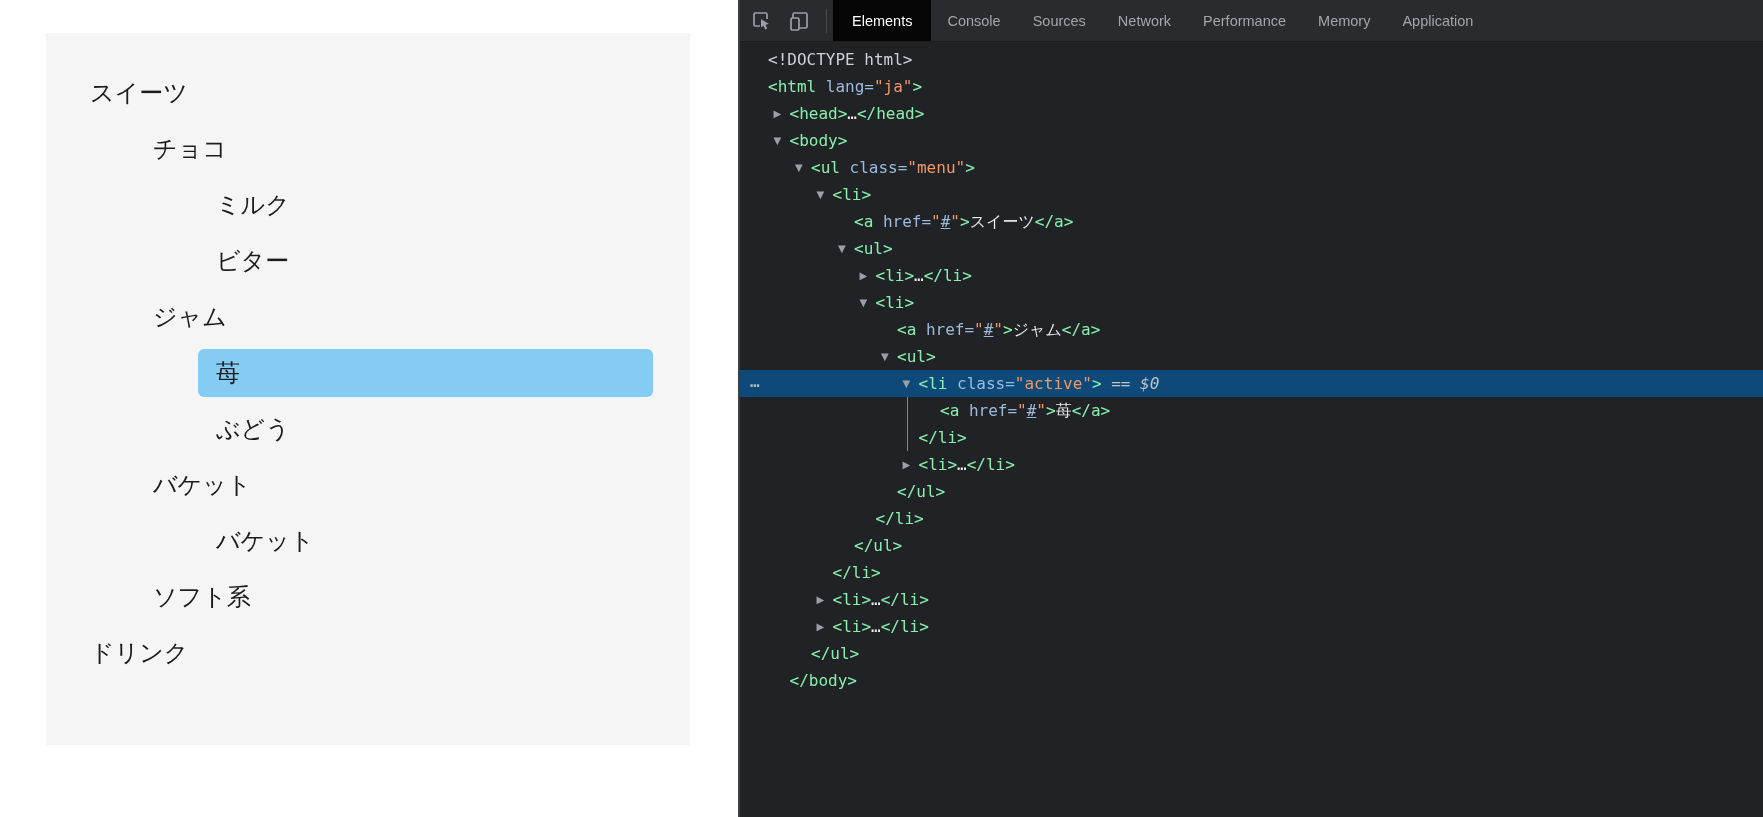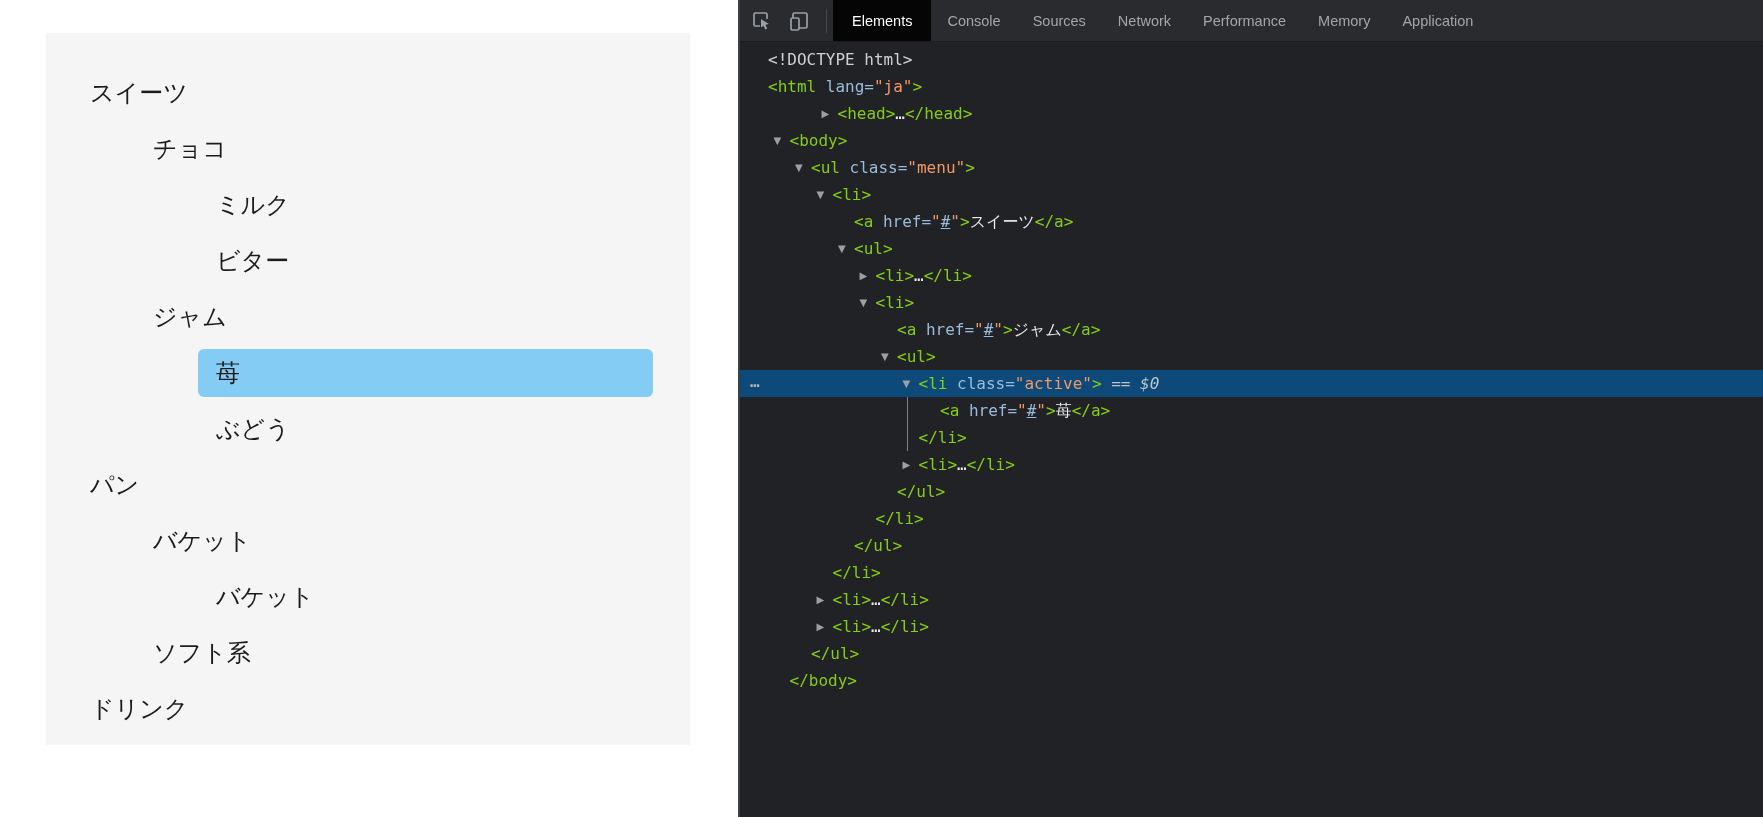--- a/index.html
+++ b/index.html
@@ -32,21 +32,21 @@
   .dt-code { padding-top:4px; font-family:"DejaVu Sans Mono","Liberation Mono", monospace;
              font-size:16px; }
   .code-line { height:27px; line-height:27px; white-space:pre; position:relative; color:#e8eaed; }
   .code-line.sel { background:var(--sel-bg,#0d4a7a); }
   .code-line.guide::before { content:""; position:absolute; left:167px; top:0; bottom:0;
                              width:1px; background:#7d838c; }
   .arw { display:inline-block; width:16px; margin-left:-16px; font-size:10px; color:#9aa0a6;
          vertical-align:2px; font-family:"DejaVu Sans", sans-serif; }
   .gutter-dots { position:absolute; left:10px; top:-2px; color:#aab4bd; font-weight:bold;
                  letter-spacing:1px; }
-  .tk-tag   { color:#84cc16; }
+  .tk-tag   { color:#86efac; }
   .tk-attr  { color:#9bbbdc; }
   .tk-val   { color:#f29766; }
   .tk-link  { color:#9bbbdc; text-decoration:underline; }
   .tk-txt   { color:#e8eaed; }
   .tk-meta  { color:#ced1d6; }
   .tk-marker{ color:#c0c3c7; font-style:italic; }
 </style>
 </head>
 <body>
 
@@ -65,23 +65,20 @@
         <a class="menu-link">ビター</a>
       </div>
       <div class="menu-row" style="margin-left: 89px;">
         <a class="menu-link">ジャム</a>
       </div>
       <div class="menu-row" style="margin-left: 152px;">
         <a class="menu-link active">苺</a>
       </div>
       <div class="menu-row" style="margin-left: 152px;">
         <a class="menu-link">ぶどう</a>
-      </div>
-      <div class="menu-row" style="margin-left: 26px;">
-        <a class="menu-link">パン</a>
       </div>
       <div class="menu-row" style="margin-left: 89px;">
         <a class="menu-link">バケット</a>
       </div>
       <div class="menu-row" style="margin-left: 152px;">
         <a class="menu-link">バケット</a>
       </div>
       <div class="menu-row" style="margin-left: 89px; text-align: center;">
         <a class="menu-link">ソフト系</a>
       </div>
@@ -115,21 +112,21 @@
         <div class="tab">Sources</div>
         <div class="tab">Network</div>
         <div class="tab">Performance</div>
         <div class="tab">Memory</div>
         <div class="tab">Application</div>
       </div>
   </div>
   <div class="dt-code">
       <div class="code-line" style="padding-left: 28px;"><span class="tk-meta">&lt;!DOCTYPE html&gt;</span></div>
       <div class="code-line" style="padding-left: 28px;"><span class="tk-tag">&lt;html</span><span class="tk-attr"> lang=</span><span class="tk-val">"ja"</span><span class="tk-tag">&gt;</span></div>
-      <div class="code-line" style="padding-left: 49.5px; margin-left: 48px;"><span class="arw">▶</span><span class="tk-tag">&lt;head&gt;</span><span class="tk-txt">…</span><span class="tk-tag">&lt;/head&gt;</span></div>
+      <div class="code-line" style="padding-left: 49.5px;"><span class="arw">▶</span><span class="tk-tag">&lt;head&gt;</span><span class="tk-txt">…</span><span class="tk-tag">&lt;/head&gt;</span></div>
       <div class="code-line" style="padding-left: 49.5px;"><span class="arw">▼</span><span class="tk-tag">&lt;body&gt;</span></div>
       <div class="code-line" style="padding-left: 71px;"><span class="arw">▼</span><span class="tk-tag">&lt;ul</span><span class="tk-attr"> class=</span><span class="tk-val">"menu"</span><span class="tk-tag">&gt;</span></div>
       <div class="code-line" style="padding-left: 92.5px;"><span class="arw">▼</span><span class="tk-tag">&lt;li&gt;</span></div>
       <div class="code-line" style="padding-left: 114px;"><span class="tk-tag">&lt;a</span><span class="tk-attr"> href=</span><span class="tk-val">"</span><span class="tk-link">#</span><span class="tk-val">"</span><span class="tk-tag">&gt;</span><span class="tk-txt">スイーツ</span><span class="tk-tag">&lt;/a&gt;</span></div>
       <div class="code-line" style="padding-left: 114px;"><span class="arw">▼</span><span class="tk-tag">&lt;ul&gt;</span></div>
       <div class="code-line" style="padding-left: 135.5px;"><span class="arw">▶</span><span class="tk-tag">&lt;li&gt;</span><span class="tk-txt">…</span><span class="tk-tag">&lt;/li&gt;</span></div>
       <div class="code-line" style="padding-left: 135.5px;"><span class="arw">▼</span><span class="tk-tag">&lt;li&gt;</span></div>
       <div class="code-line" style="padding-left: 157px;"><span class="tk-tag">&lt;a</span><span class="tk-attr"> href=</span><span class="tk-val">"</span><span class="tk-link">#</span><span class="tk-val">"</span><span class="tk-tag">&gt;</span><span class="tk-txt">ジャム</span><span class="tk-tag">&lt;/a&gt;</span></div>
       <div class="code-line" style="padding-left: 157px;"><span class="arw">▼</span><span class="tk-tag">&lt;ul&gt;</span></div>
       <div class="code-line sel" style="padding-left: 178.5px;"><span class="gutter-dots">…</span><span class="arw">▼</span><span class="tk-tag">&lt;li</span><span class="tk-attr"> class=</span><span class="tk-val">"active"</span><span class="tk-tag">&gt;</span><span class="tk-marker"> == $0</span></div>

